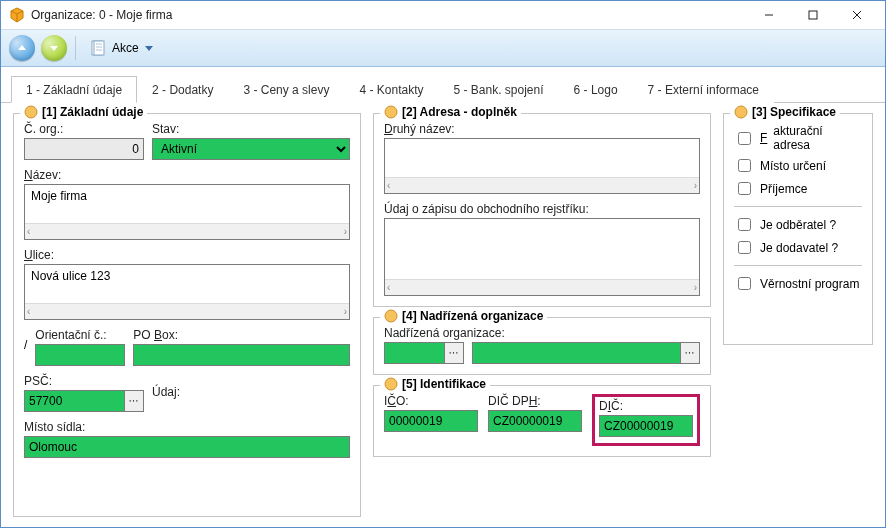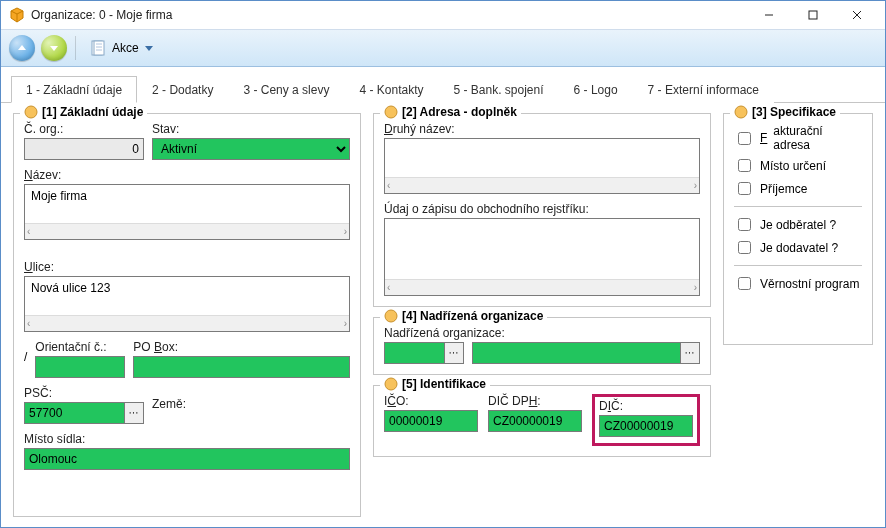--- a/index.html
+++ b/index.html
@@ -146,21 +146,21 @@
 
         <label class="fld" style="margin-top:8px"><span class="ul">N</span><span>ázev:</span></label>
         <div class="scroll-box" style="height:56px">
           <div class="content">Moje firma</div>
           <div class="hbar">
               <span>‹</span>
               <span>›</span>
             </div>
         </div>
 
-        <label class="fld" style="margin-top:20px"><span class="ul">U</span><span>lice:</span></label>
+        <label class="fld" style="margin-top:8px"><span class="ul">U</span><span>lice:</span></label>
         <div class="scroll-box" style="height:56px">
           <div class="content">Nová ulice 123</div>
           <div class="hbar">
               <span>‹</span>
               <span>›</span>
             </div>
         </div>
 
         <div class="row" style="margin-top:8px">
           <span style="padding-bottom:4px">/</span>
@@ -178,21 +178,21 @@
           <div class="cell" style="width:120px">
             <label class="fld">PSČ:</label>
             <div class="lookup">
               <input type="text" value="57700" style="">
               <button>
                   <span class="dots">⋯</span>
                 </button>
             </div>
           </div>
           <div class="cell" style="flex:1">
-            <label class="fld">Země:</label>
+            <label class="fld">Údaj:</label>
           </div>
         </div>
 
         <label class="fld" style="margin-top:8px">Místo sídla:</label>
         <input type="text" value="Olomouc" style="">
       </div>
     </div>
 
     <div class="col mid">
       <div class="group">

